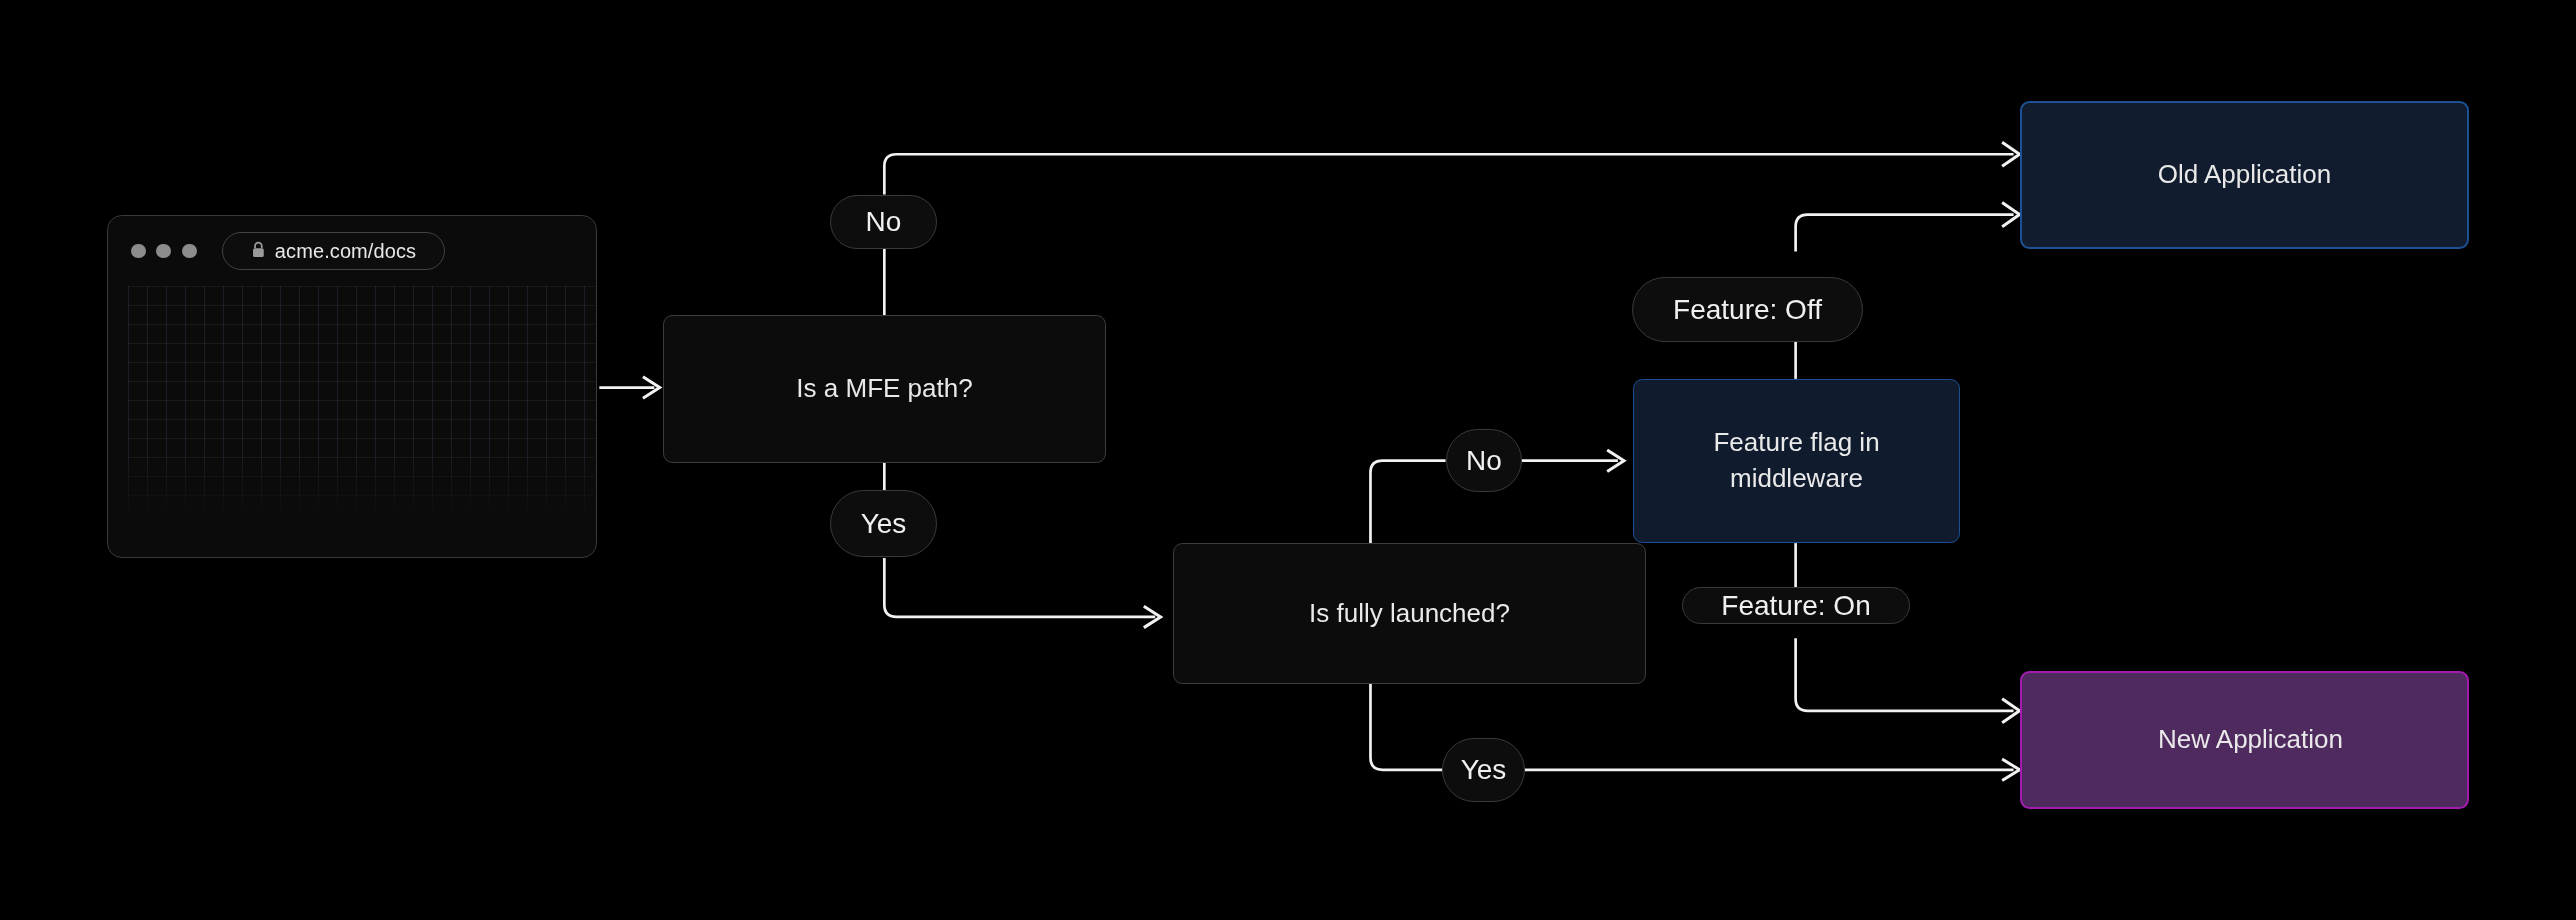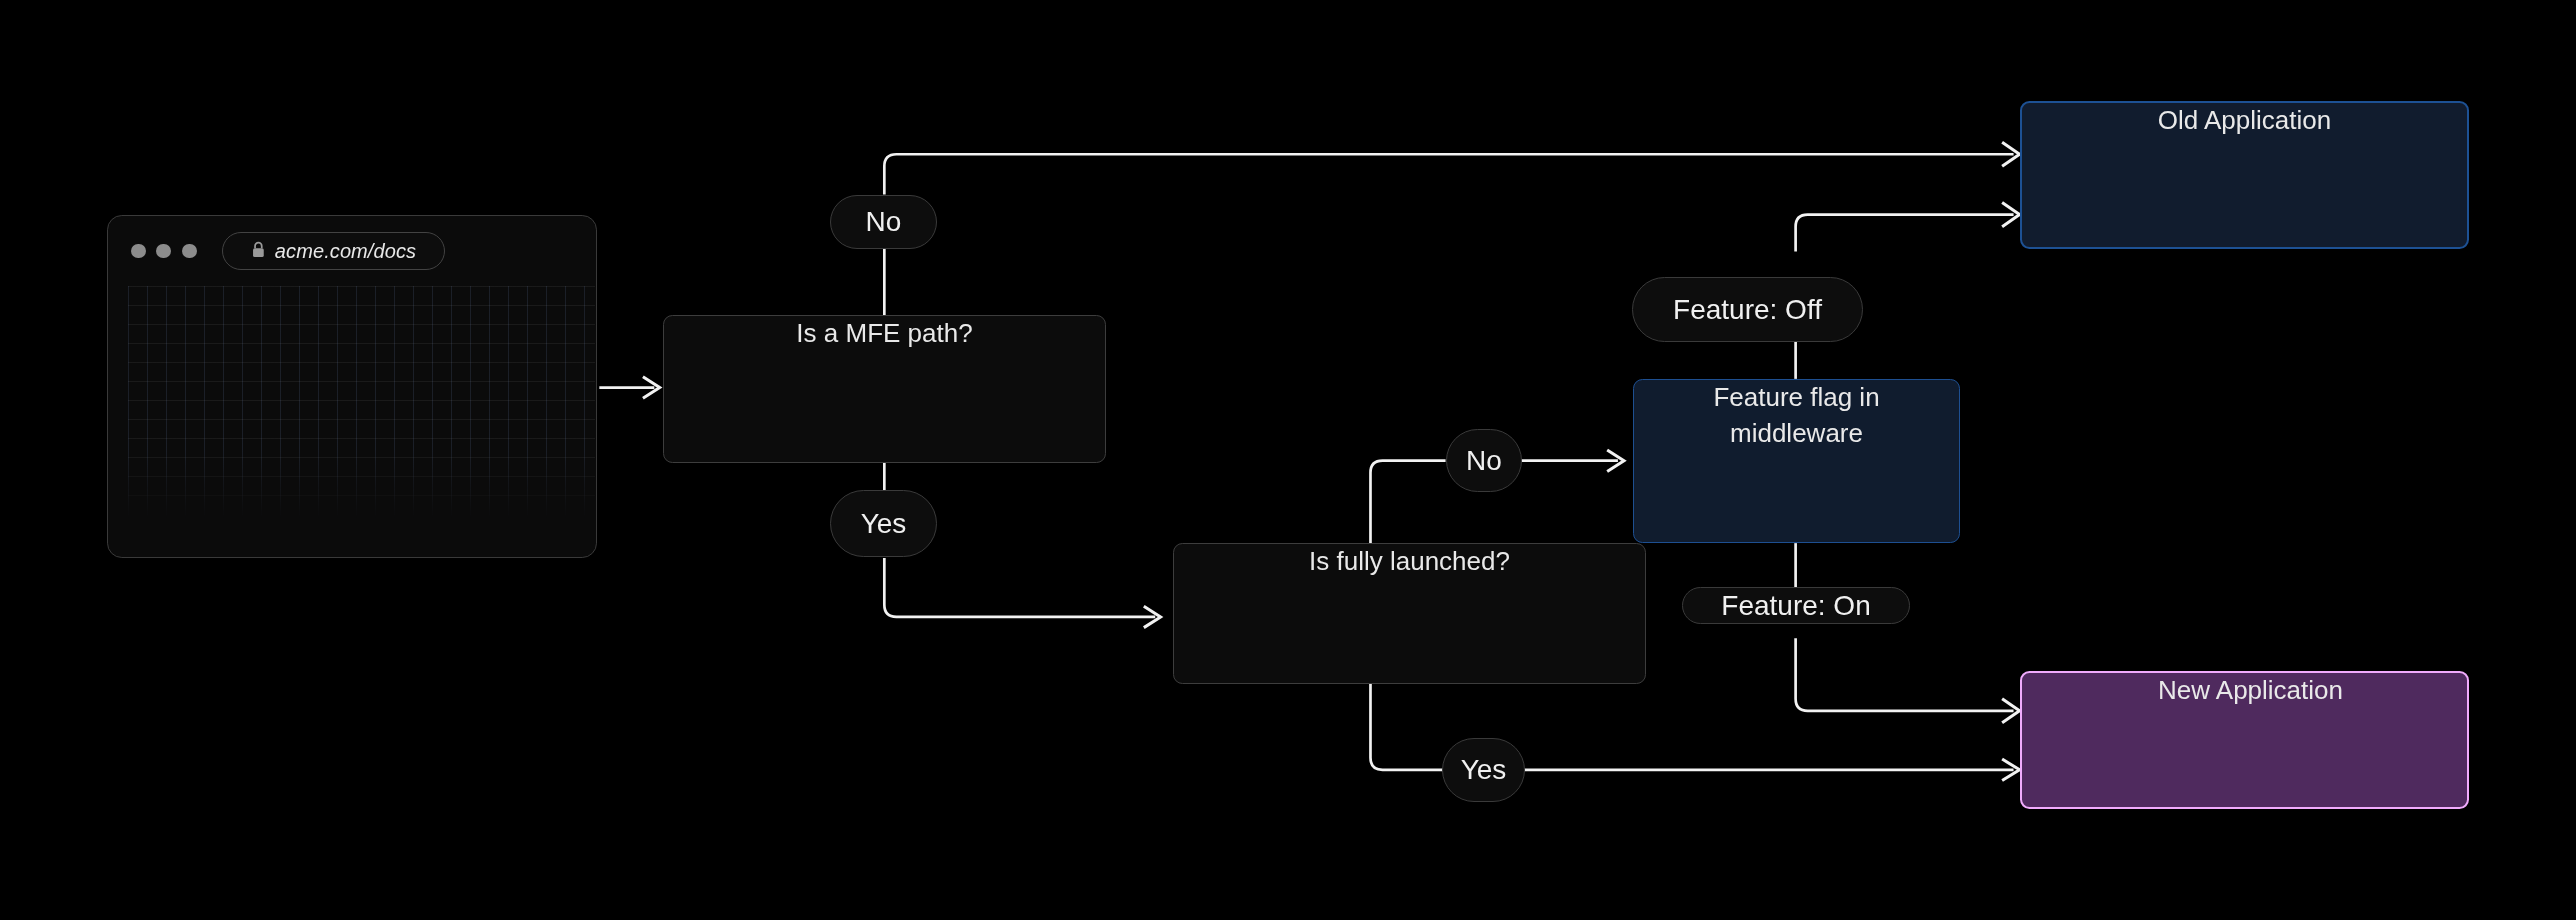--- a/index.html
+++ b/index.html
@@ -25,21 +25,20 @@
     position: absolute;
     left: 107px;
     top: 215px;
     width: 490px;
     height: 343px;
     background: #0b0b0b;
     border: 1.3px solid #3a3a3a;
     border-radius: 14.8px;
     box-sizing: border-box;
     overflow: hidden;
-    font-style: italic;
   }
   .browser-chrome {
     position: absolute;
     left: 0; top: 0;
     width: 100%;
     height: 70px;
     display: flex;
     align-items: center;
     padding-left: 23px;
     box-sizing: border-box;
@@ -82,21 +81,21 @@
       repeating-linear-gradient(to bottom, rgba(120,120,120,0.14) 0 0.7px, transparent 0.7px 19px);
     -webkit-mask-image: linear-gradient(to bottom, #000 0, #000 60%, transparent 86%);
     mask-image: linear-gradient(to bottom, #000 0, #000 60%, transparent 86%);
   }
 
   
   .node {
     position: absolute;
     box-sizing: border-box;
     display: flex;
-    align-items: flex-start;
+    align-items: center;
     justify-content: center;
     text-align: center;
     color: #e9e9e9;
     font-size: 26px;
     line-height: 1.38;
     border-radius: 9.4px;
     z-index: 3;
   }
   .node.decision {
     background: #0c0c0c;
@@ -105,21 +104,21 @@
   .node.flagnode {
     background: #101c2e;
     border: 1.3px solid #1d4f91;
   }
   .node.oldapp {
     background: #111c2e;
     border: 2px solid #1d5194;
   }
   .node.newapp {
     background: #4f2a5e;
-    border: 2px solid #f0abfc;
+    border: 2px solid #a21caf;
     padding-left: 12px;
   }
 
   
   .pill {
     position: absolute;
     box-sizing: border-box;
     background: #0d0d0d;
     border: 1.3px solid #3a3a3a;
     border-radius: 670px;

